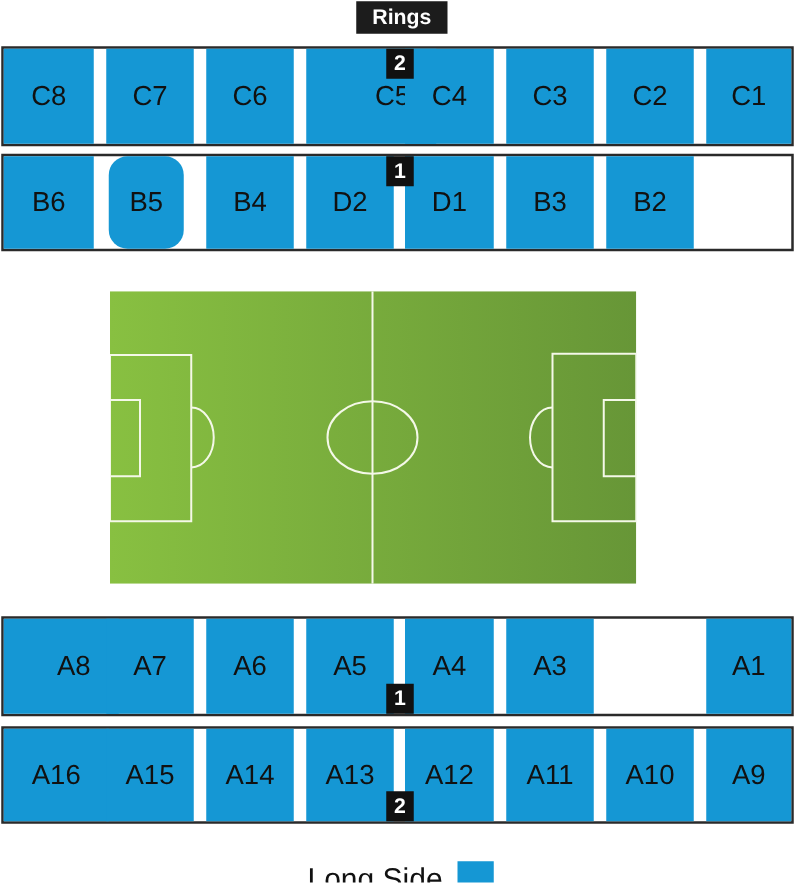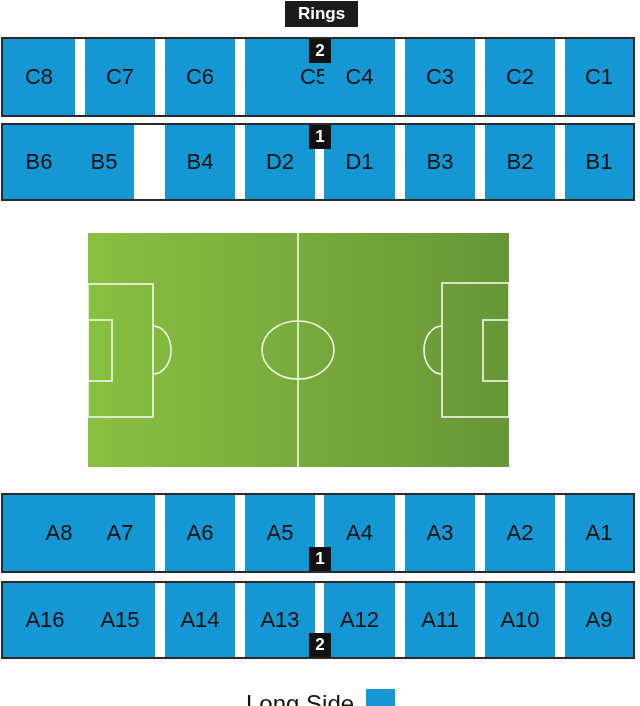--- a/index.html
+++ b/index.html
@@ -42,27 +42,26 @@
   <div class="block" style="left:242px;width:70px;padding-left:34px;">C5</div>
   <div class="block" style="left:321px;width:71px;">C4</div>
   <div class="block" style="left:402px;width:70px;">C3</div>
   <div class="block" style="left:482px;width:70px;">C2</div>
   <div class="block" style="left:562px;width:68px;">C1</div>
   <div class="gate" style="left:306px;top:0;">2</div>
 </div>
 
 <div class="row" style="top:123px;height:78px;">
   <div class="block" style="left:0;width:72px;">B6</div>
-  <div class="block" style="left:71px;width:60px;">B5</div>
+  <div class="block" style="left:84px;width:60px;border-radius:15px;">B5</div>
   <div class="block" style="left:162px;width:70px;">B4</div>
   <div class="block" style="left:242px;width:70px;">D2</div>
   <div class="block" style="left:321px;width:71px;">D1</div>
   <div class="block" style="left:402px;width:70px;">B3</div>
   <div class="block" style="left:482px;width:70px;">B2</div>
-  <div class="block" style="left:562px;width:68px;">B1</div>
   <div class="gate" style="left:306px;top:0;">1</div>
 </div>
 
 <svg class="pitch" viewBox="0 0 421 234" width="421" height="234">
   <defs>
     <linearGradient id="grass" x1="0" y1="0" x2="1" y2="0">
       <stop offset="0" stop-color="#88c041"></stop>
       <stop offset="1" stop-color="#679637"></stop>
     </linearGradient>
   </defs>
@@ -79,21 +78,20 @@
   </g>
 </svg>
 
 <div class="row" style="top:493px;height:80px;">
   <div class="block" style="left:0;width:72px;padding-left:20px;">A8</div>
   <div class="block" style="left:82px;width:70px;">A7</div>
   <div class="block" style="left:162px;width:70px;">A6</div>
   <div class="block" style="left:242px;width:70px;">A5</div>
   <div class="block" style="left:321px;width:71px;">A4</div>
   <div class="block" style="left:402px;width:70px;">A3</div>
-  <div class="block" style="left:482px;width:70px;">A2</div>
   <div class="block" style="left:562px;width:68px;">A1</div>
   <div class="gate" style="left:306px;bottom:0;">1</div>
 </div>
 
 <div class="row" style="top:581px;height:78px;">
   <div class="block" style="left:0;width:84px;">A16</div>
   <div class="block" style="left:82px;width:70px;">A15</div>
   <div class="block" style="left:162px;width:70px;">A14</div>
   <div class="block" style="left:242px;width:70px;">A13</div>
   <div class="block" style="left:321px;width:71px;">A12</div>

